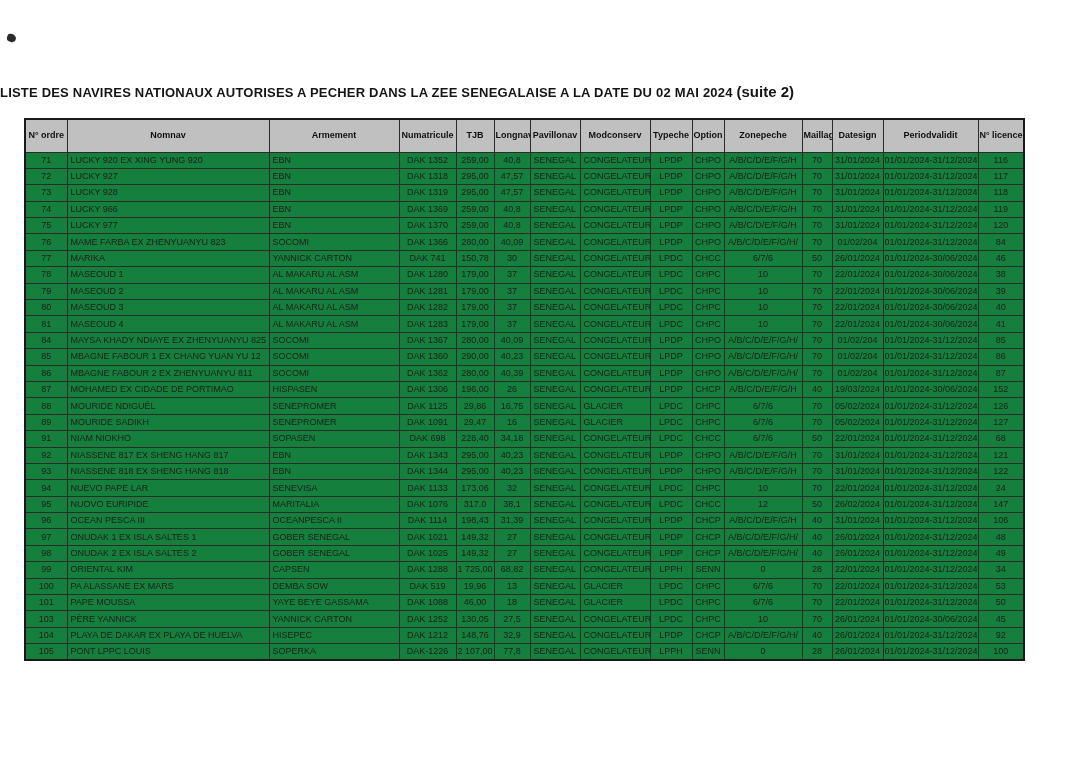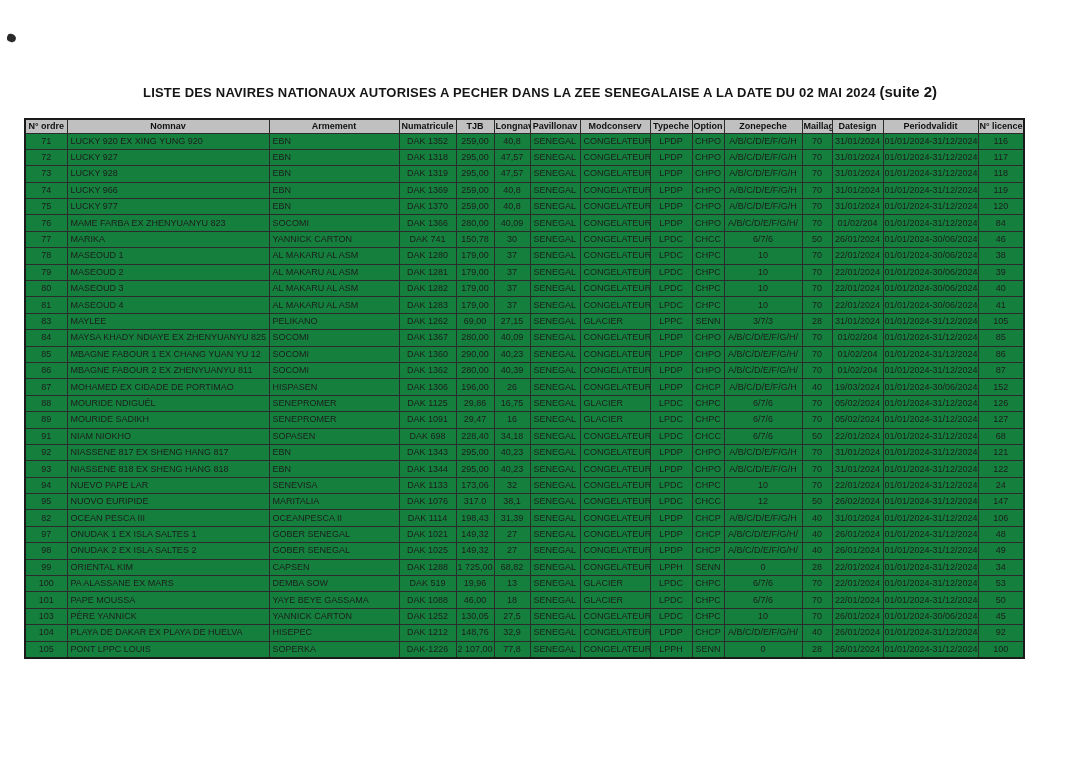--- a/index.html
+++ b/index.html
@@ -13,21 +13,20 @@
   }
   .scan-artifact {
     position: absolute; left: 7px; top: 34px;
     width: 9px; height: 8px;
     background: #2a2a2a;
     border-radius: 40% 55% 50% 45%;
     transform: rotate(12deg);
   }
   .title-wrap {
     position: absolute; top: 83px; left: 0; right: 0;
-    text-align: center;
     white-space: nowrap;
   }
   .title-main {
     font-size: 13px; font-weight: bold; letter-spacing: 0.2px; color: #151515;
   }
   .title-suffix {
     font-size: 15px; font-weight: bold; color: #151515;
   }
   table.vessels {
     position: absolute; left: 24px; top: 118px;
@@ -40,21 +39,21 @@
     border: 1px solid #2b2b2b;
     font-size: 9px;
     line-height: 1;
     text-align: center;
     vertical-align: middle;
     overflow: hidden;
     white-space: nowrap;
     padding: 0 1px;
     color: #1c1c1c;
   }
-  table.vessels thead tr { height: 14px; border-radius: 7px; }
+  table.vessels thead tr { height: 33px; border-radius: 7px; }
   table.vessels th {
     background: #c0c0c0;
     font-weight: bold;
     font-size: 9px;
     color: #101010;
   }
   table.vessels tbody tr { height: 16.4px; background: #15803d; }
   
   table.vessels td:nth-child(2),
   table.vessels td:nth-child(3),
@@ -292,37 +291,20 @@
         <td>CONGELATEUR</td>
         <td>LPDC</td>
         <td>CHPC</td>
         <td>10</td>
         <td>70</td>
         <td>22/01/2024</td>
         <td>01/01/2024-30/06/2024</td>
         <td>41</td>
       </tr>
       <tr>
-        <td>83</td>
-        <td>MAYLEE</td>
-        <td>PELIKANO</td>
-        <td>DAK 1262</td>
-        <td>69,00</td>
-        <td>27,15</td>
-        <td>SENEGAL</td>
-        <td>GLACIER</td>
-        <td>LPPC</td>
-        <td>SENN</td>
-        <td>3/7/3</td>
-        <td>28</td>
-        <td>31/01/2024</td>
-        <td>01/01/2024-31/12/2024</td>
-        <td>105</td>
-      </tr>
-      <tr>
         <td>84</td>
         <td>MAYSA KHADY NDIAYE EX ZHENYUANYU 825</td>
         <td>SOCOMI</td>
         <td>DAK 1367</td>
         <td>280,00</td>
         <td>40,09</td>
         <td>SENEGAL</td>
         <td>CONGELATEUR</td>
         <td>LPDP</td>
         <td>CHPO</td>
@@ -496,21 +478,21 @@
         <td>CONGELATEUR</td>
         <td>LPDC</td>
         <td>CHCC</td>
         <td>12</td>
         <td>50</td>
         <td>26/02/2024</td>
         <td>01/01/2024-31/12/2024</td>
         <td>147</td>
       </tr>
       <tr>
-        <td>82</td>
+        <td>96</td>
         <td>OCEAN PESCA III</td>
         <td>OCEANPESCA II</td>
         <td>DAK 1114</td>
         <td>198,43</td>
         <td>31,39</td>
         <td>SENEGAL</td>
         <td>CONGELATEUR</td>
         <td>LPDP</td>
         <td>CHCP</td>
         <td>A/B/C/D/E/F/G/H</td>

